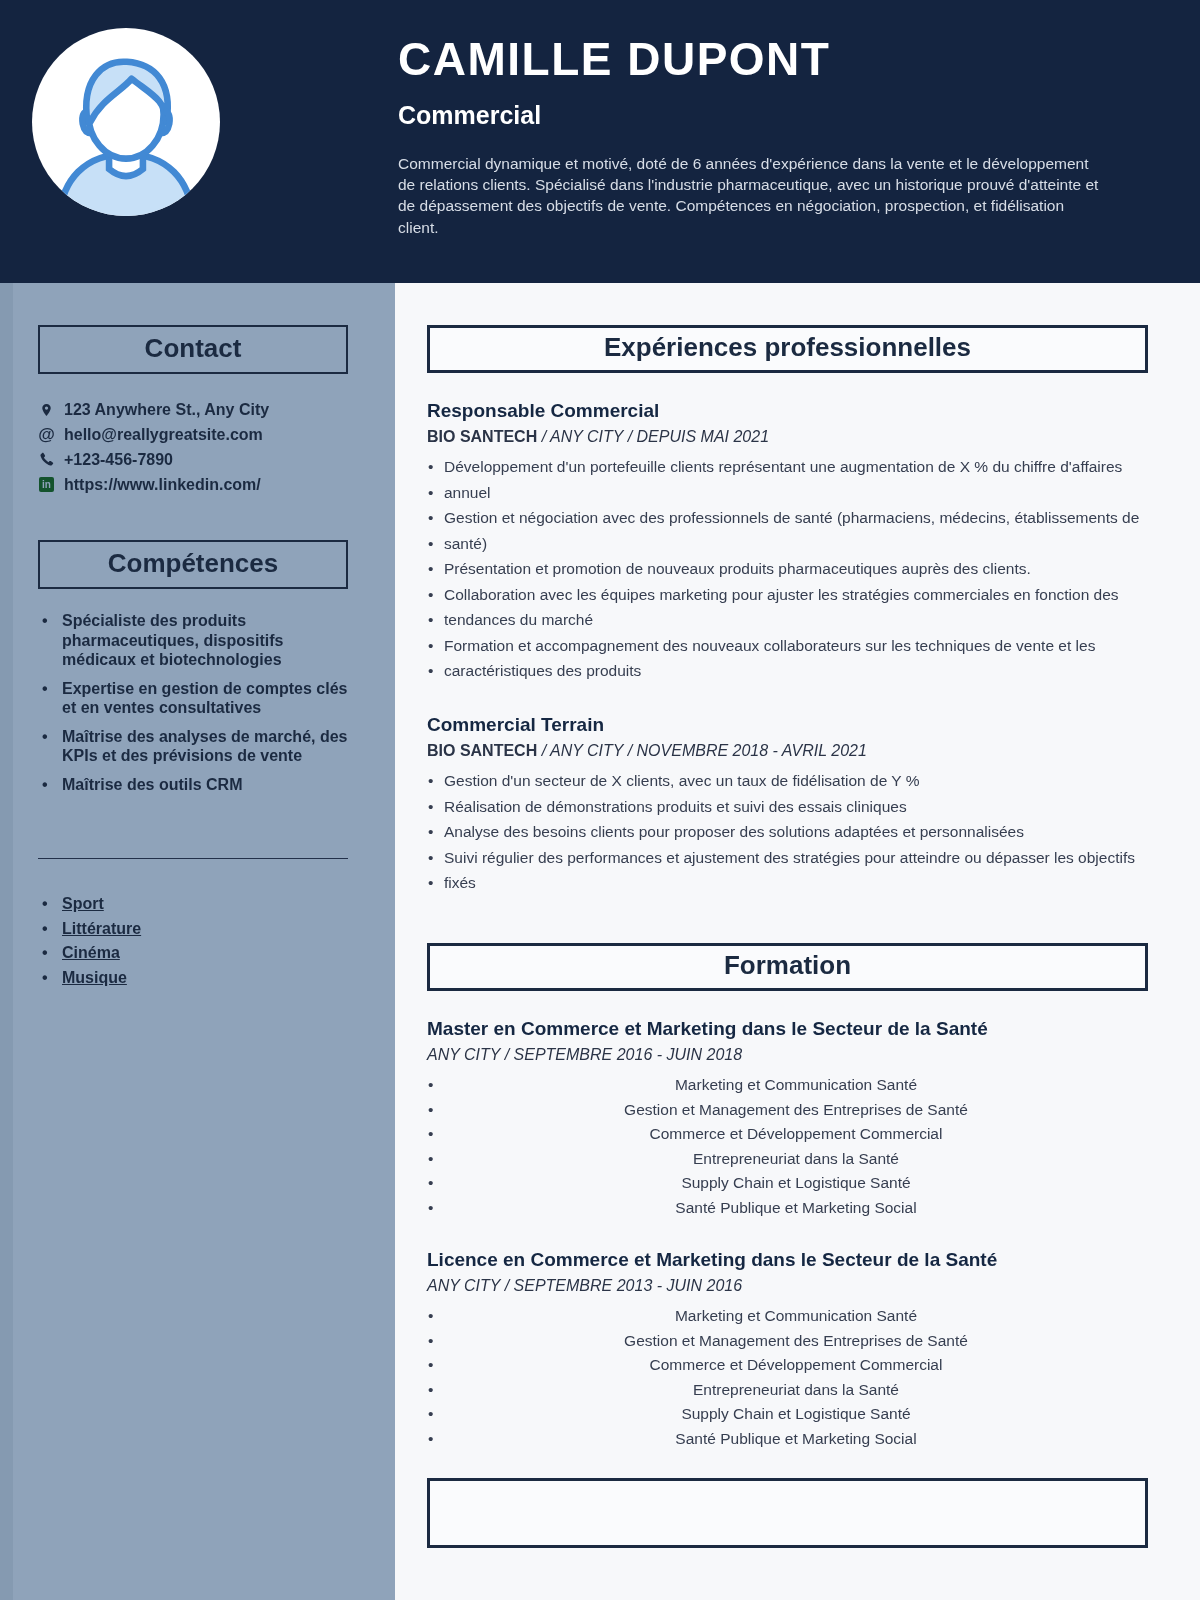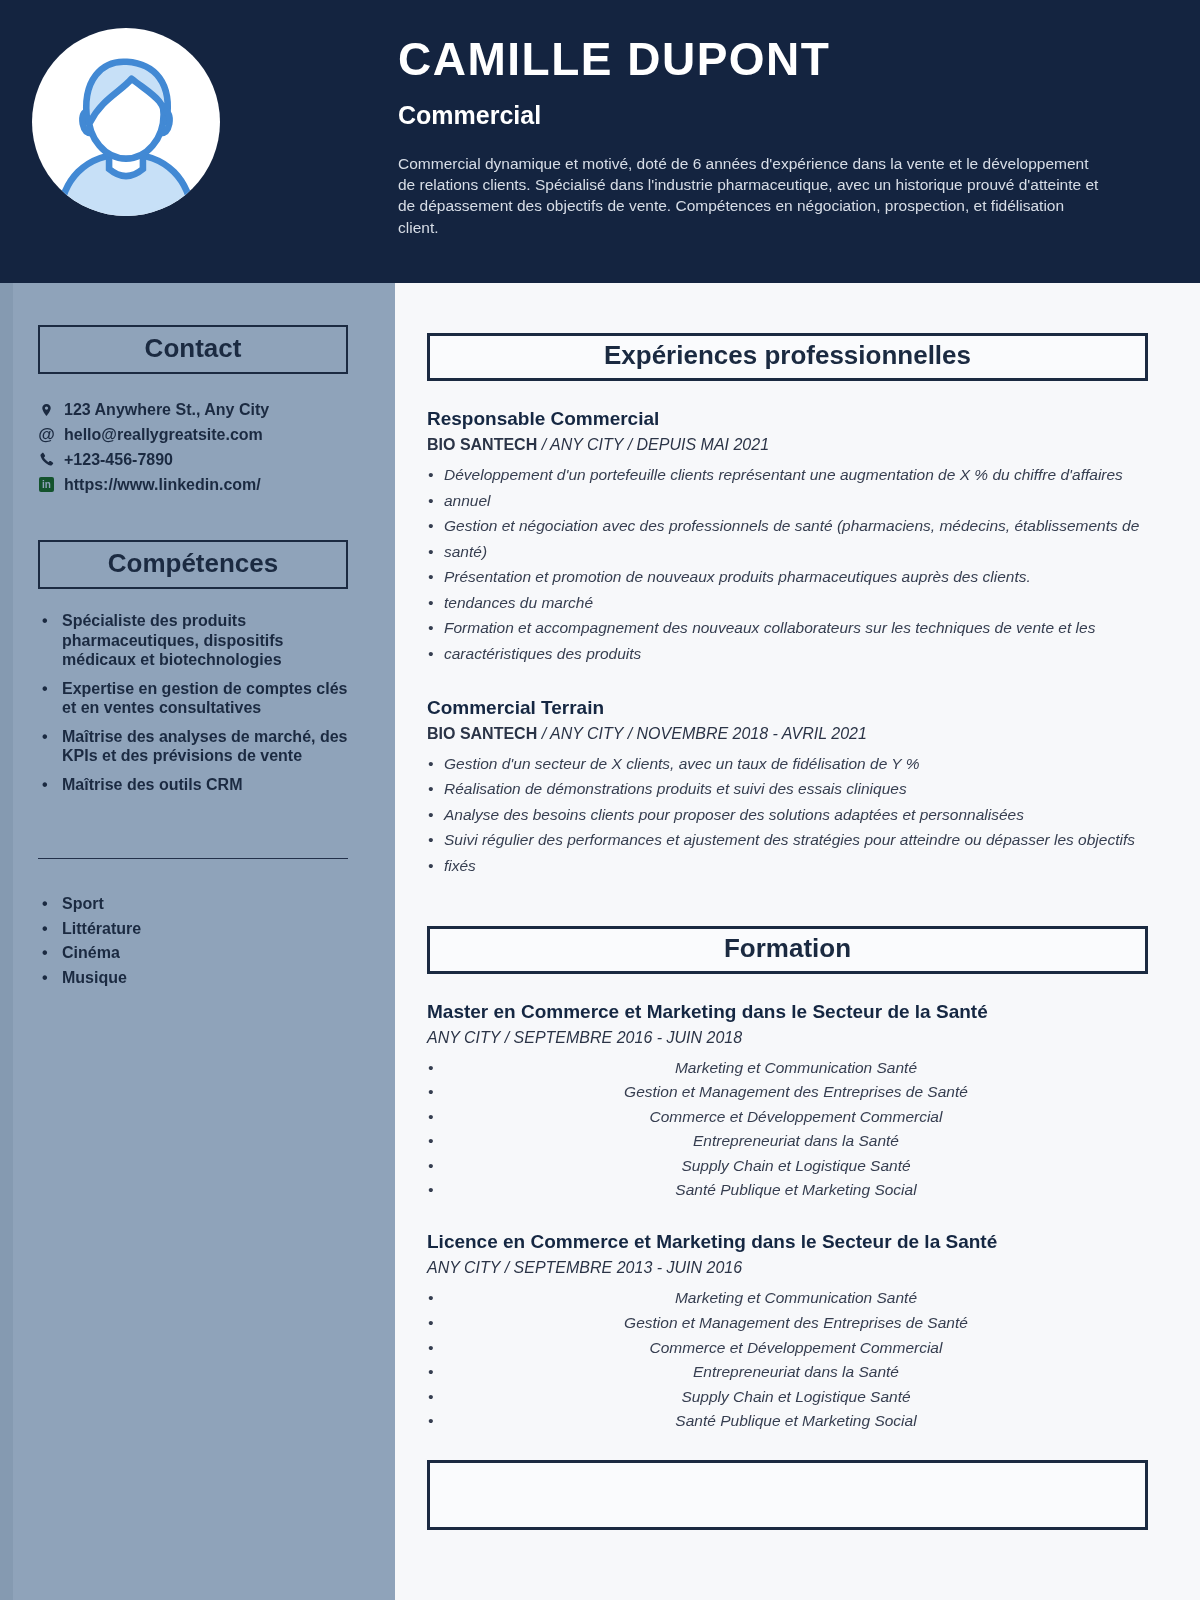--- a/index.html
+++ b/index.html
@@ -65,42 +65,42 @@
   }
   .side-bullets li::before {
     content:"•"; position:absolute; left:0; top:0; font-size:16px;
   }
   .divider {
     margin:64px 0 0 38px; width:310px; border-top:1.6px solid #22304A;
   }
   .interest-list { margin:33px 34px 0 42px; list-style:none; }
   .interest-list li {
     position:relative; padding-left:20px;
-    font-size:16px; font-weight:700; line-height:24.6px; color:#1B2A41;
+    font-size:16px; font-weight:700; line-height:24.6px; color:#1B2A41;text-decoration:underline;
   }
   .interest-list li::before { content:"•"; position:absolute; left:0; top:0; }
 
   
   .main {
     position:absolute; left:395px; top:283px; width:805px; height:1317px;
-    background:#F7F8FA; padding:8px 52px 0 32px;
+    background:#F7F8FA; padding:0 52px 0 32px;
   }
   .section-box {
     border:3px solid #1B2A41; background:#FAFBFD;
     text-align:center; padding:4px 0 7px 0;
     font-size:26px; font-weight:700; color:#1B2A41;
   }
   .box-exp { margin-top:42px; }
   .box-edu { margin-top:50px; }
   .job { margin-top:27px; }
   .job-title, .degree-title { font-size:19px; font-weight:700; color:#152742; }
   .meta { margin-top:6px; font-size:16px; color:#2B3447; }
   .meta .company { font-weight:700; font-style:normal; }
   .meta .meta-rest, .meta.all-italic { font-style:italic; }
-  .main-bullets { margin-top:10px; list-style:none;font-style:italic; }
+  .main-bullets { margin-top:10px; list-style:none; }
   .main-bullets li {
     position:relative; padding-left:17px;
     font-size:15.5px; line-height:21px; color:#363E50; margin-bottom:4.5px;
   }
   .main-bullets li::before {
     content:"•"; position:absolute; left:1px; top:0; color:#363E50;
   }
   .edu-entry { margin-top:27px; }
   .edu-entry .main-bullets li { margin-bottom:3.6px;text-align:center; }
   .partial-box {
@@ -199,20 +199,21 @@
       <div class="meta">
         <span class="company">BIO SANTECH</span>
         <span class="meta-rest">/ ANY CITY / DEPUIS MAI 2021</span>
       </div>
       <ul class="main-bullets">
         <li>Développement d'un portefeuille clients représentant une augmentation de X % du chiffre d'affaires</li>
         <li>annuel</li>
         <li>Gestion et négociation avec des professionnels de santé (pharmaciens, médecins, établissements de</li>
         <li>santé)</li>
         <li>Présentation et promotion de nouveaux produits pharmaceutiques auprès des clients.</li>
+        <li>Collaboration avec les équipes marketing pour ajuster les stratégies commerciales en fonction des</li>
         <li>tendances du marché</li>
         <li>Formation et accompagnement des nouveaux collaborateurs sur les techniques de vente et les</li>
         <li>caractéristiques des produits</li>
       </ul>
     </div>
 
     <div class="job" style="margin-top:33px;">
       <div class="job-title">Commercial Terrain</div>
       <div class="meta">
         <span class="company">BIO SANTECH</span>

